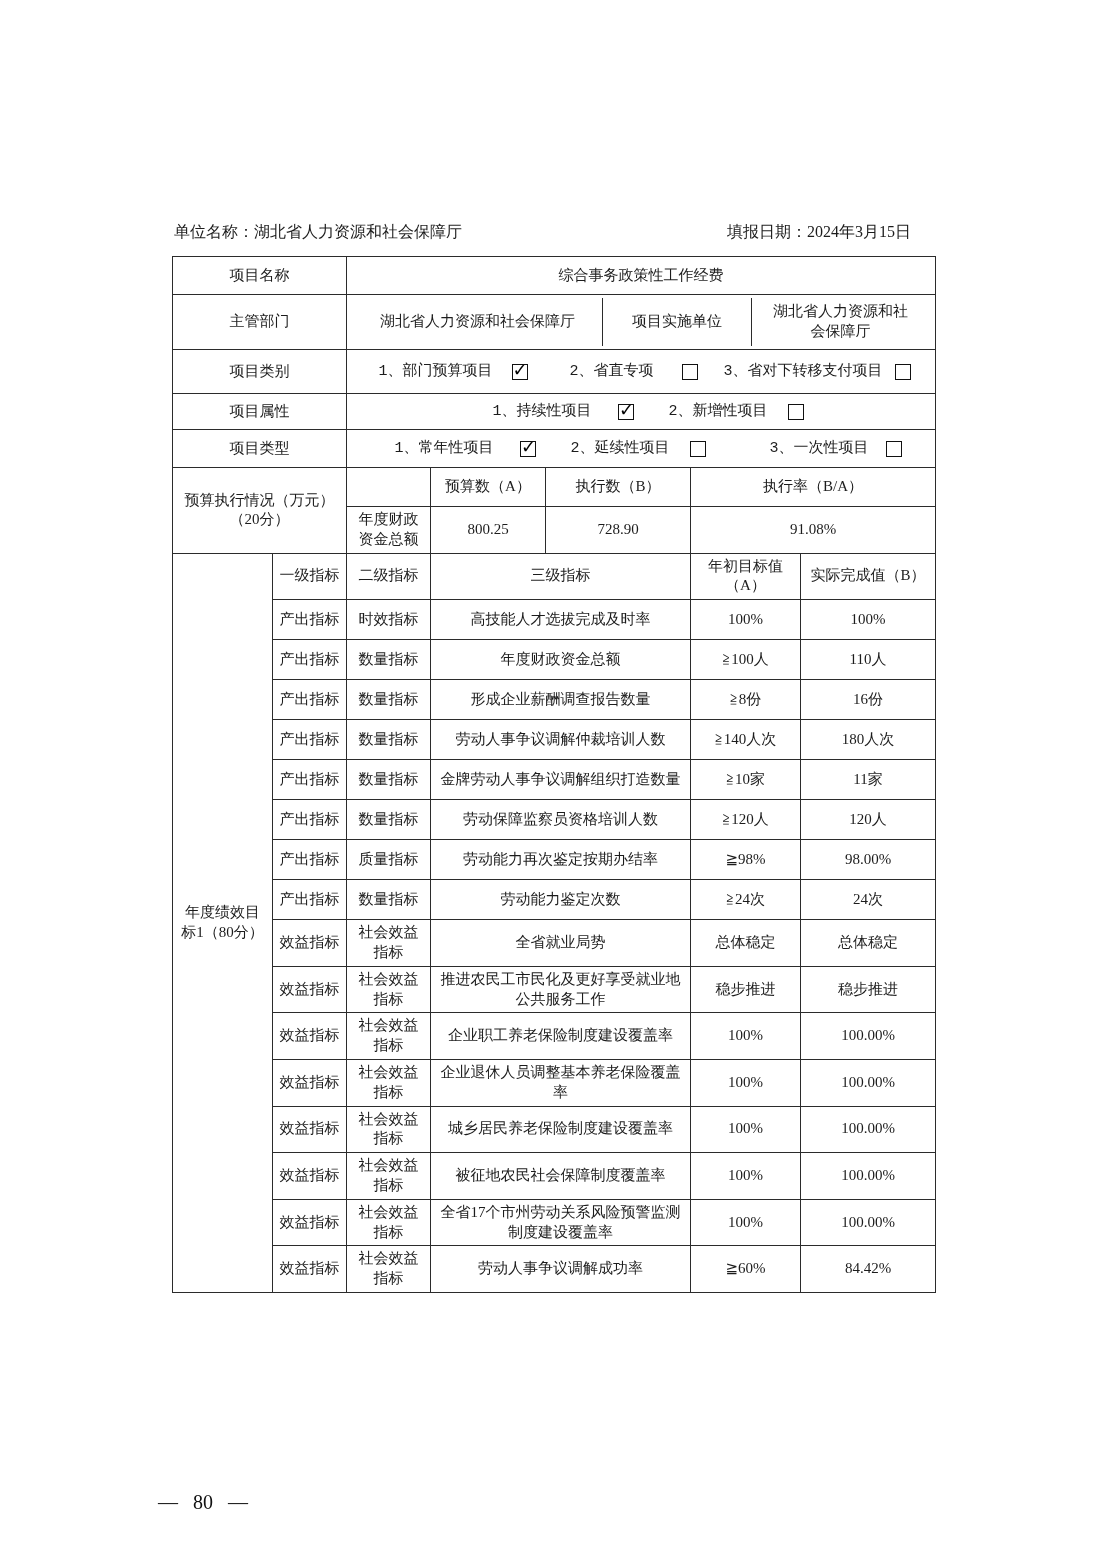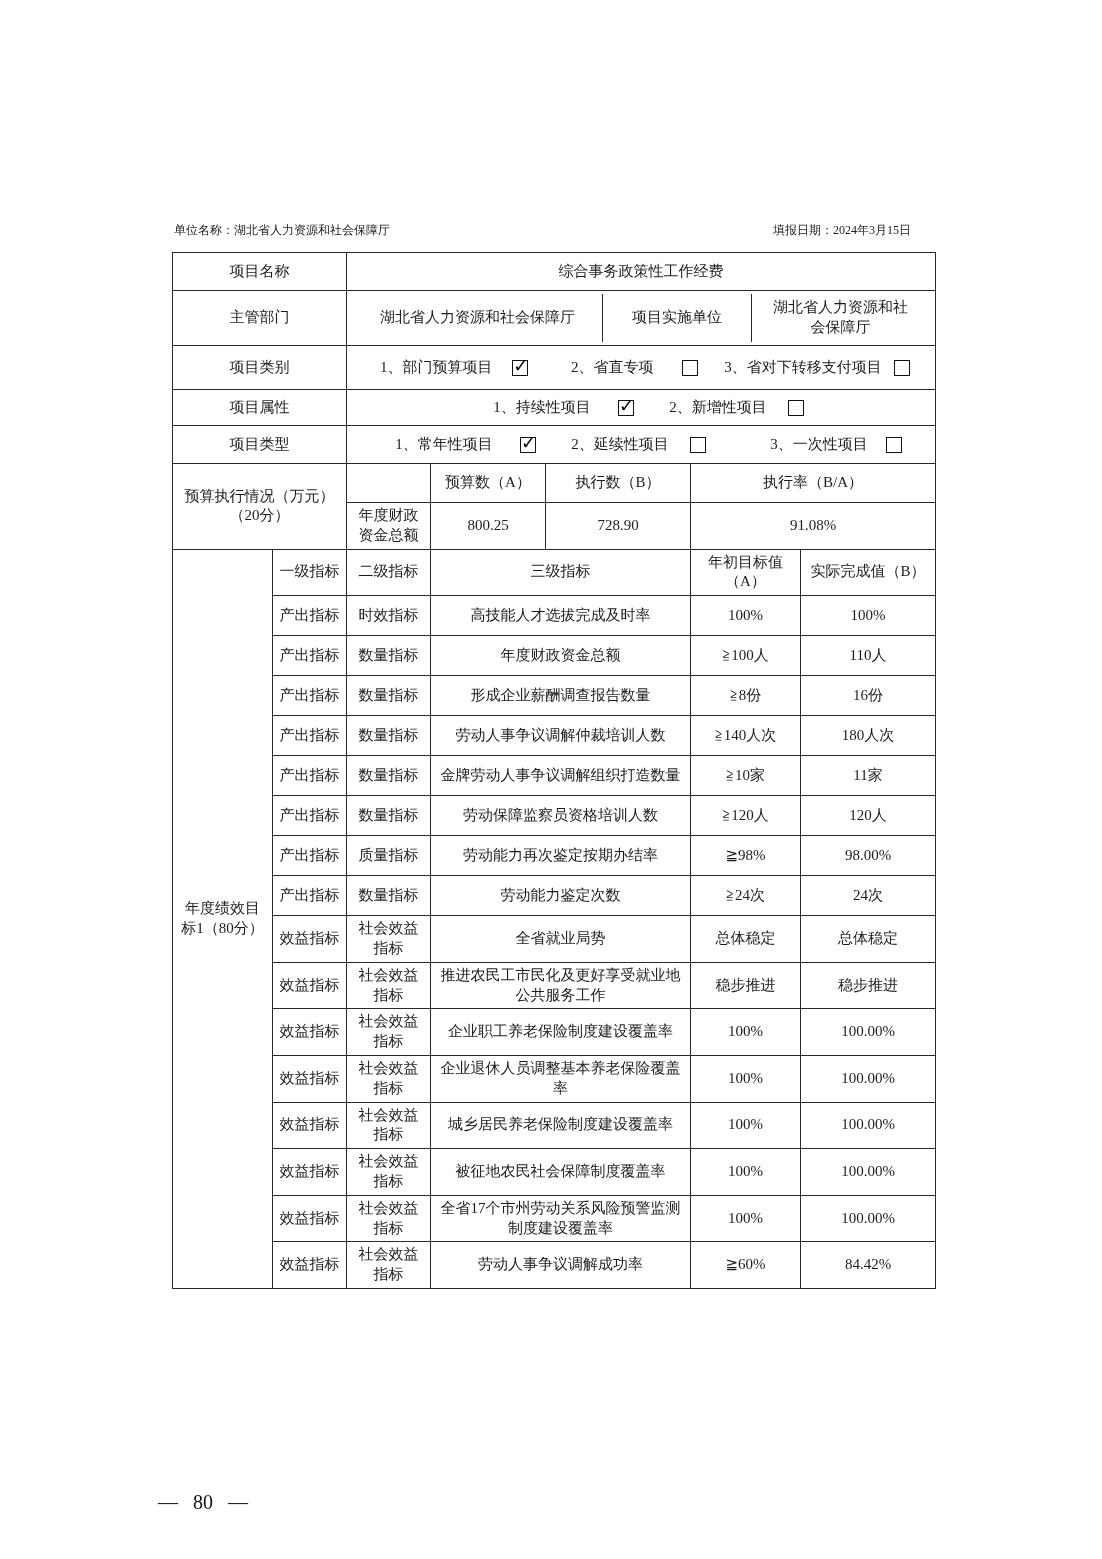--- a/index.html
+++ b/index.html
@@ -8,21 +8,21 @@
     font-family:"Liberation Serif","DejaVu Serif",serif;
     color:#1c1c1c;
   }
   .doc{position:absolute;left:172px;top:222px;width:763px;}
   .title{
     font-size:23px;font-weight:700;text-align:center;
     letter-spacing:0.5px;margin:0 0 18px 0;color:#111;
   }
   .meta{
     display:flex;justify-content:space-between;align-items:flex-start;
-    font-size:12px;margin:0 2px 13px 2px;
+    font-size:16px;margin:0 2px 13px 2px;
   }
   .meta .right{padding-right:22px;}
 
   table.tbl{
     width:763px;border-collapse:collapse;table-layout:fixed;
     font-size:15px;line-height:1.32;
   }
   table.tbl td{
     border:1.5px solid #2b2b2b;
     padding:3px 6px;vertical-align:middle;text-align:center;
@@ -44,21 +44,21 @@
   .split3{display:flex;align-items:stretch;width:100%;height:100%;min-height:48px;}
   .split3 > div{
     display:flex;align-items:center;justify-content:center;
     box-sizing:border-box;padding:3px 8px;word-break:break-all;
   }
   .split3 .s1{width:249px;}
   .split3 .s2{width:150px;border-left:1.5px solid #2b2b2b;border-right:1.5px solid #2b2b2b;}
   .split3 .s3{flex:1;padding:3px 19px;}
 
   td.opts{text-align:left;padding:3px 4px 3px 12px;white-space:nowrap;}
-  .opt{display:inline-flex;align-items:center;vertical-align:middle;}
+  .opt{display:inline-flex;align-items:center;vertical-align:middle;font-family:Liberation Mono, monospace;}
   .opt + .opt{margin-left:26px;}
   .opt .opt-t{display:inline-block;}
   .opt:nth-of-type(1) .opt-t{min-width:128px;}
   .opt:nth-of-type(2) .opt-t{min-width:116px;}
   .opt:nth-of-type(3) .opt-t{min-width:150px;}
   tr.row-type .opt:nth-of-type(3){margin-left:58px;}
   tr.row-type .opt:nth-of-type(3) .opt-t{min-width:110px;}
   .cb{
     display:inline-block;width:14px;height:14px;border:1.8px solid #111;
     margin-left:12px;position:relative;flex:0 0 auto;

